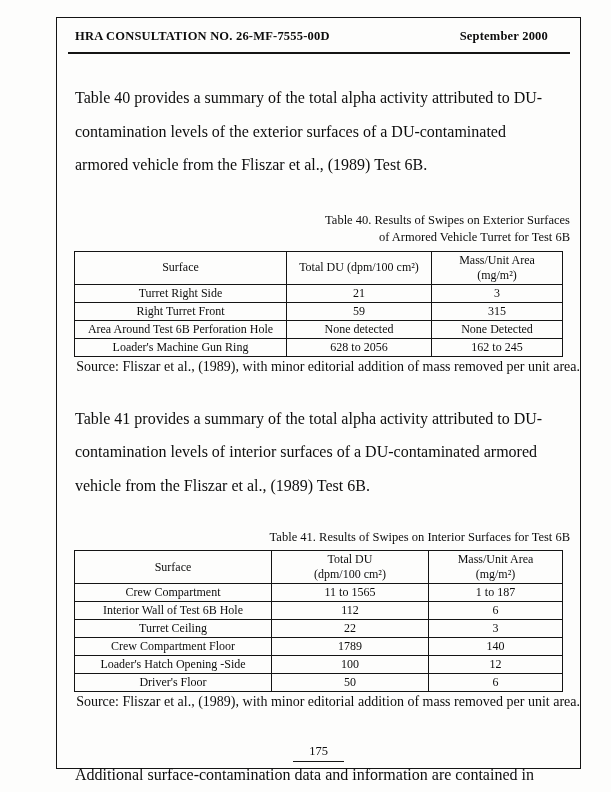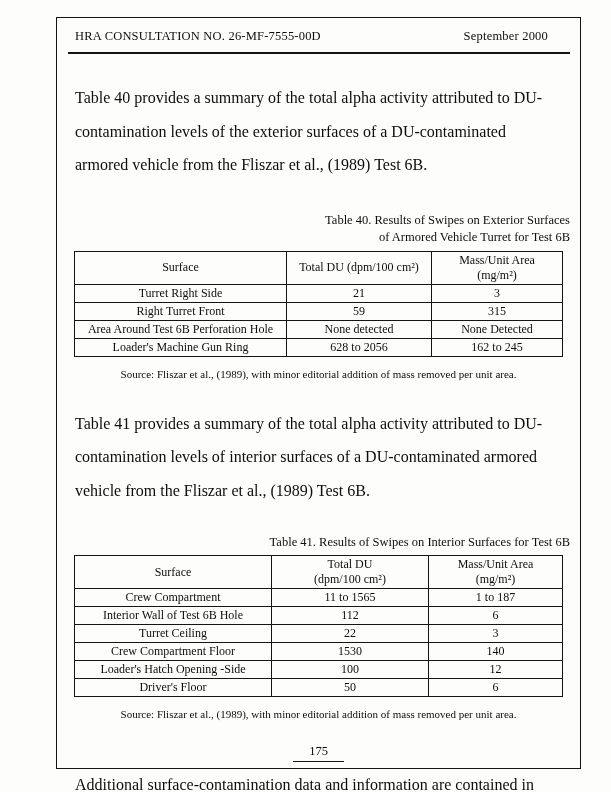--- a/index.html
+++ b/index.html
@@ -17,21 +17,21 @@
     left: 56px; top: 17px;
     width: 525px; height: 752px;
     border: 1.6px solid #141414;
     box-sizing: border-box;
   }
   .doc-header {
     display: flex;
     justify-content: space-between;
     align-items: center;
     padding: 11px 32px 0 18px;
-    font-weight: normal;
+    font-weight: bold;
     font-size: 12.5px;
     letter-spacing: 0.2px;
   }
   .hdr-rule {
     border: none;
     border-top: 2.2px solid #141414;
     margin: 8px 10px 0 11px;
   }
   .body-text {
     margin: 27px 26px 0 18px;
@@ -64,23 +64,23 @@
   }
   .t40 { width: 467px; }
   .t40 th:nth-child(1), .t40 td:nth-child(1) { width: 205px; }
   .t40 th:nth-child(2), .t40 td:nth-child(2) { width: 138px; }
   .t40 th:nth-child(3), .t40 td:nth-child(3) { width: 124px; }
   .t41 { width: 467px; }
   .t41 th:nth-child(1), .t41 td:nth-child(1) { width: 190px; }
   .t41 th:nth-child(2), .t41 td:nth-child(2) { width: 150px; }
   .t41 th:nth-child(3), .t41 td:nth-child(3) { width: 127px; }
   .source-line {
-    text-align: center;
-    font-size: 11px;
-    margin-top: 11px;
+    text-align: right;
+    font-size: 14px;
+    margin-top: 2px;
   }
   .p3 { margin-top: 48px; }
   .footer {
     position: absolute;
     left: 0; right: 0; bottom: 6px;
     text-align: center;
     margin-top: 32px;
   }
   .page-num {
     display: inline-block;
@@ -167,21 +167,21 @@
           <td>112</td>
           <td>6</td>
         </tr>
         <tr>
           <td>Turret Ceiling</td>
           <td>22</td>
           <td>3</td>
         </tr>
         <tr>
           <td>Crew Compartment Floor</td>
-          <td>1530</td>
+          <td>1789</td>
           <td>140</td>
         </tr>
         <tr>
           <td>Loader's Hatch Opening -Side</td>
           <td>100</td>
           <td>12</td>
         </tr>
         <tr>
           <td>Driver's Floor</td>
           <td>50</td>

